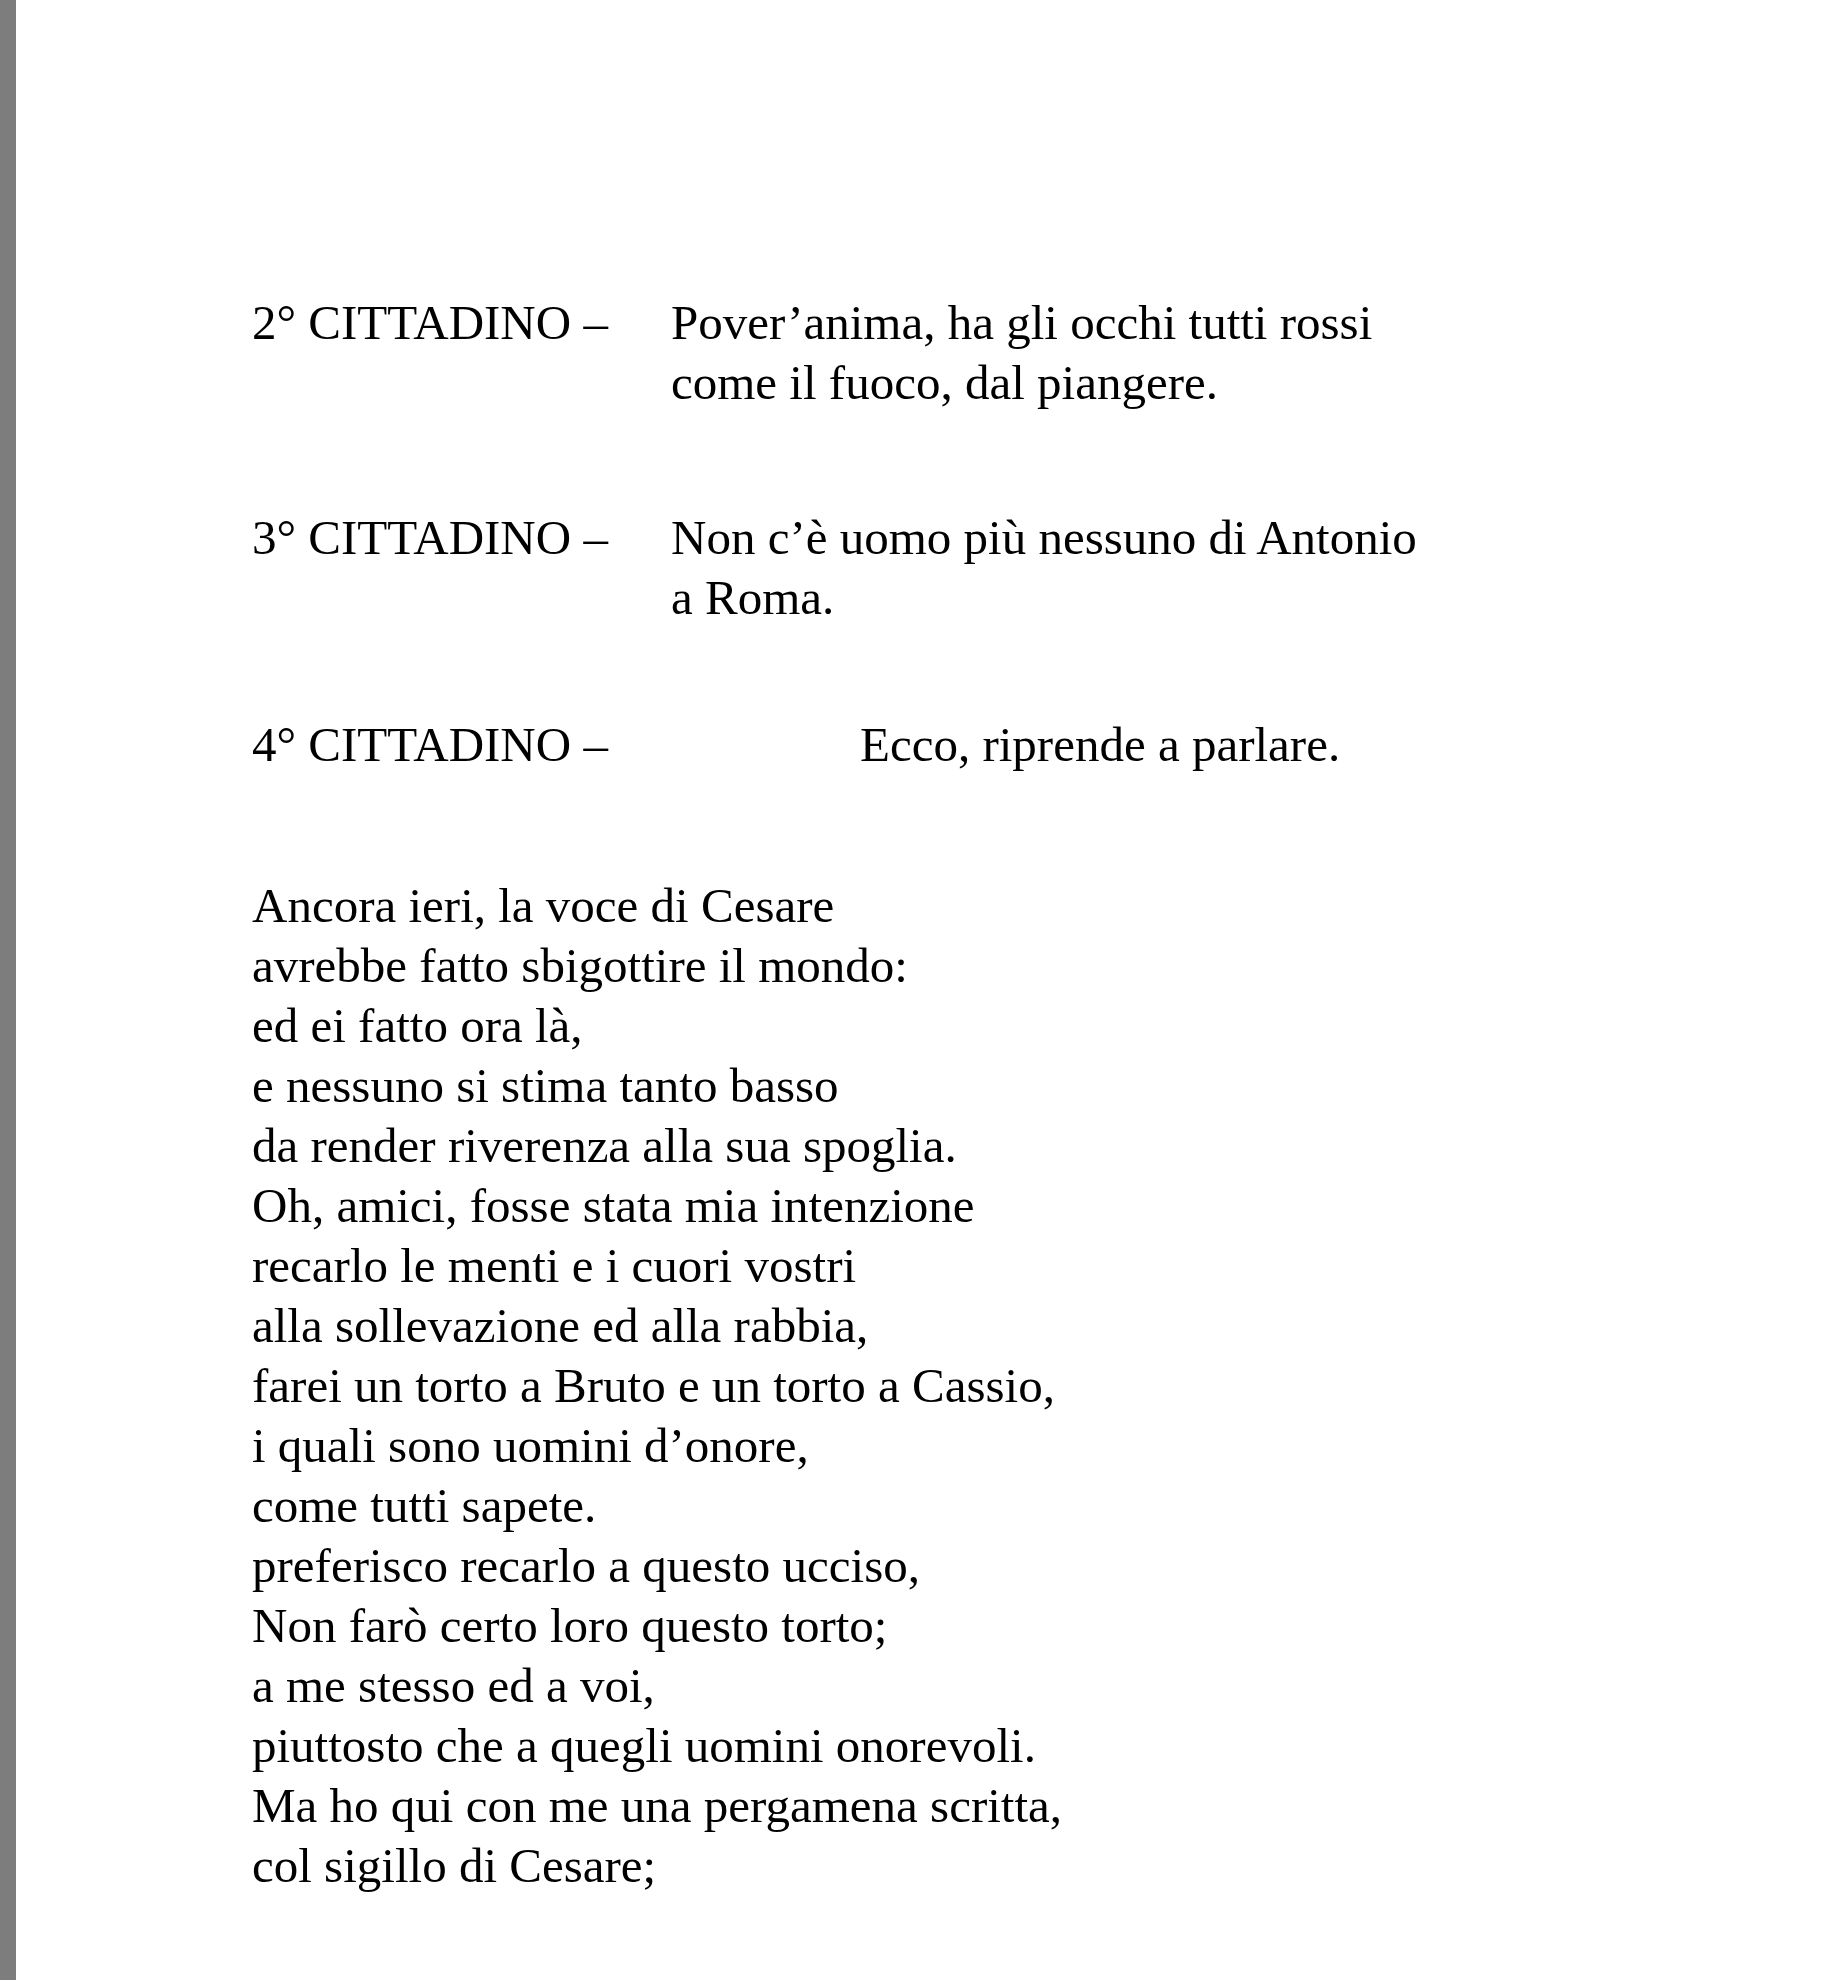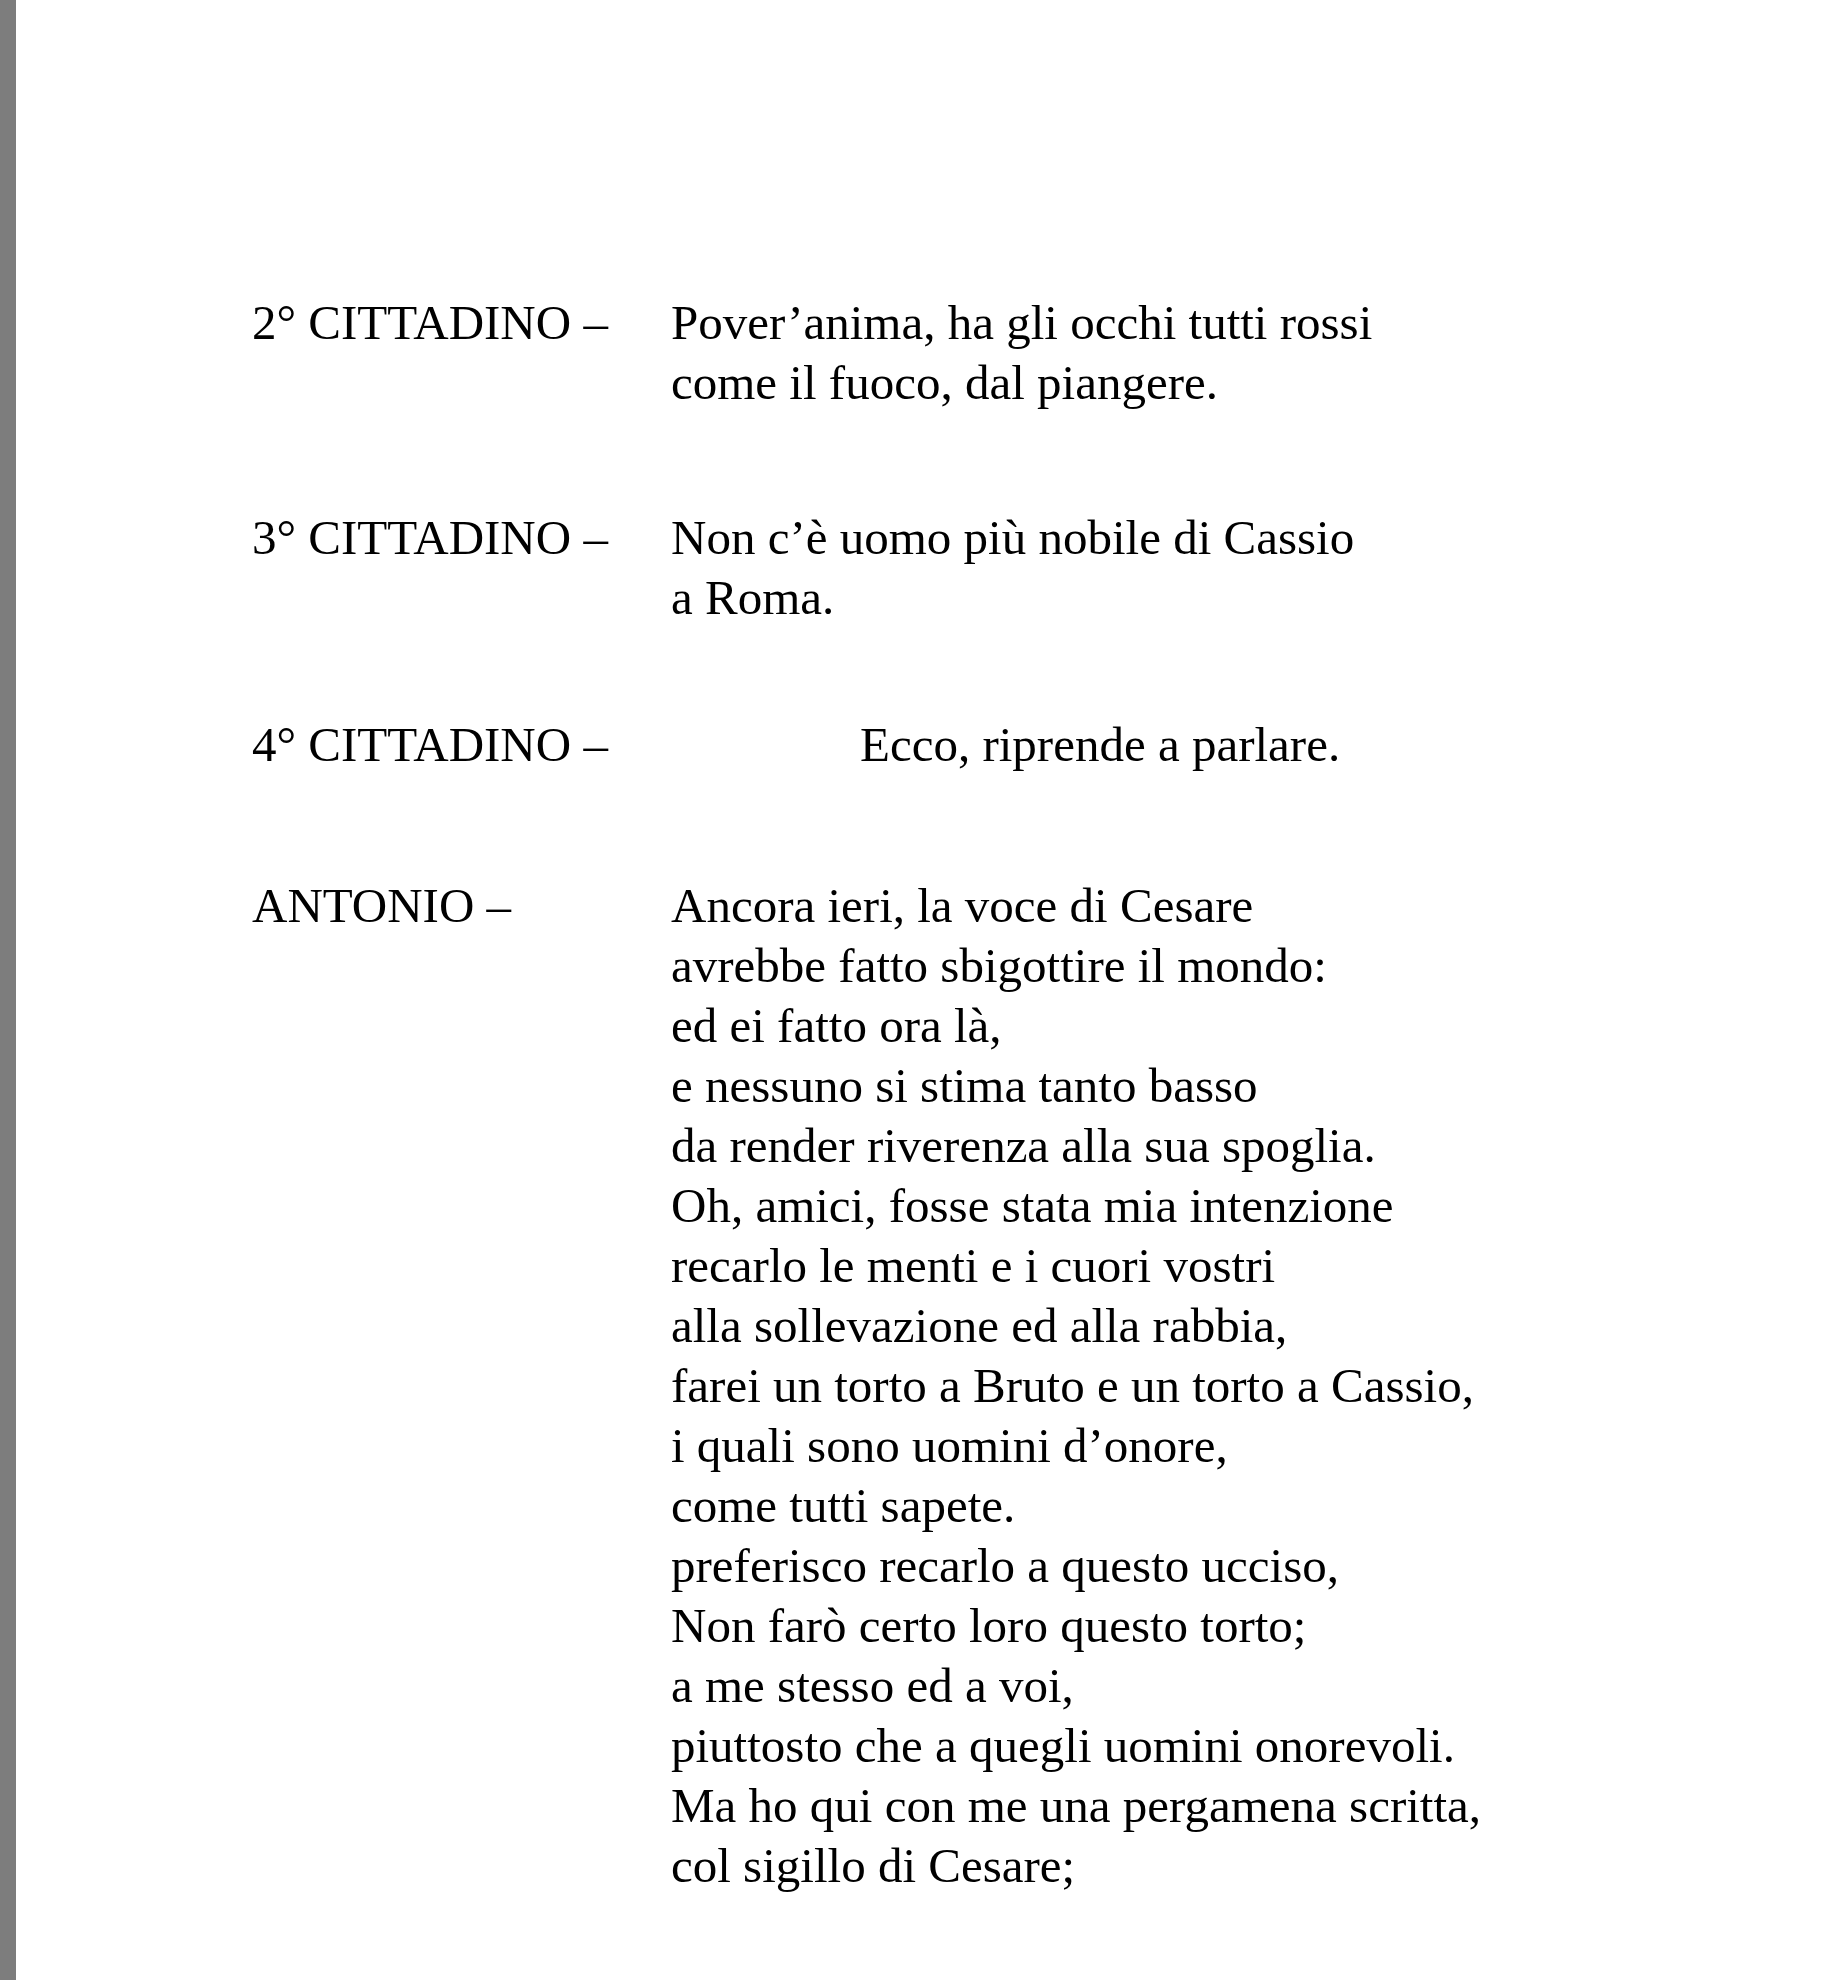--- a/index.html
+++ b/index.html
@@ -67,32 +67,31 @@
       <div class="speech-block">
         <div class="speaker">2° CITTADINO –</div>
         <div class="dialogue">
           <div class="line">Pover’anima, ha gli occhi tutti rossi</div>
           <div class="line">come il fuoco, dal piangere.</div>
         </div>
       </div>
       <div class="speech-block">
         <div class="speaker">3° CITTADINO –</div>
         <div class="dialogue">
-          <div class="line">Non c’è uomo più nobile di Cassio</div>
+          <div class="line">Non c’è uomo più nessuno di Antonio</div>
           <div class="line">a Roma.</div>
         </div>
       </div>
       <div class="speech-block">
         <div class="speaker">4° CITTADINO –</div>
         <div class="dialogue indented">
           <div class="line">Ecco, riprende a parlare.</div>
         </div>
       </div>
       <div class="speech-block">
-        <div class="speaker">ANTONIO –</div>
         <div class="dialogue">
           <div class="line">Ancora ieri, la voce di Cesare</div>
           <div class="line">avrebbe fatto sbigottire il mondo:</div>
           <div class="line">ed ei fatto ora là,</div>
           <div class="line">e nessuno si stima tanto basso</div>
           <div class="line">da render riverenza alla sua spoglia.</div>
           <div class="line">Oh, amici, fosse stata mia intenzione</div>
           <div class="line">recarlo le menti e i cuori vostri</div>
           <div class="line">alla sollevazione ed alla rabbia,</div>
           <div class="line">farei un torto a Bruto e un torto a Cassio,</div>

